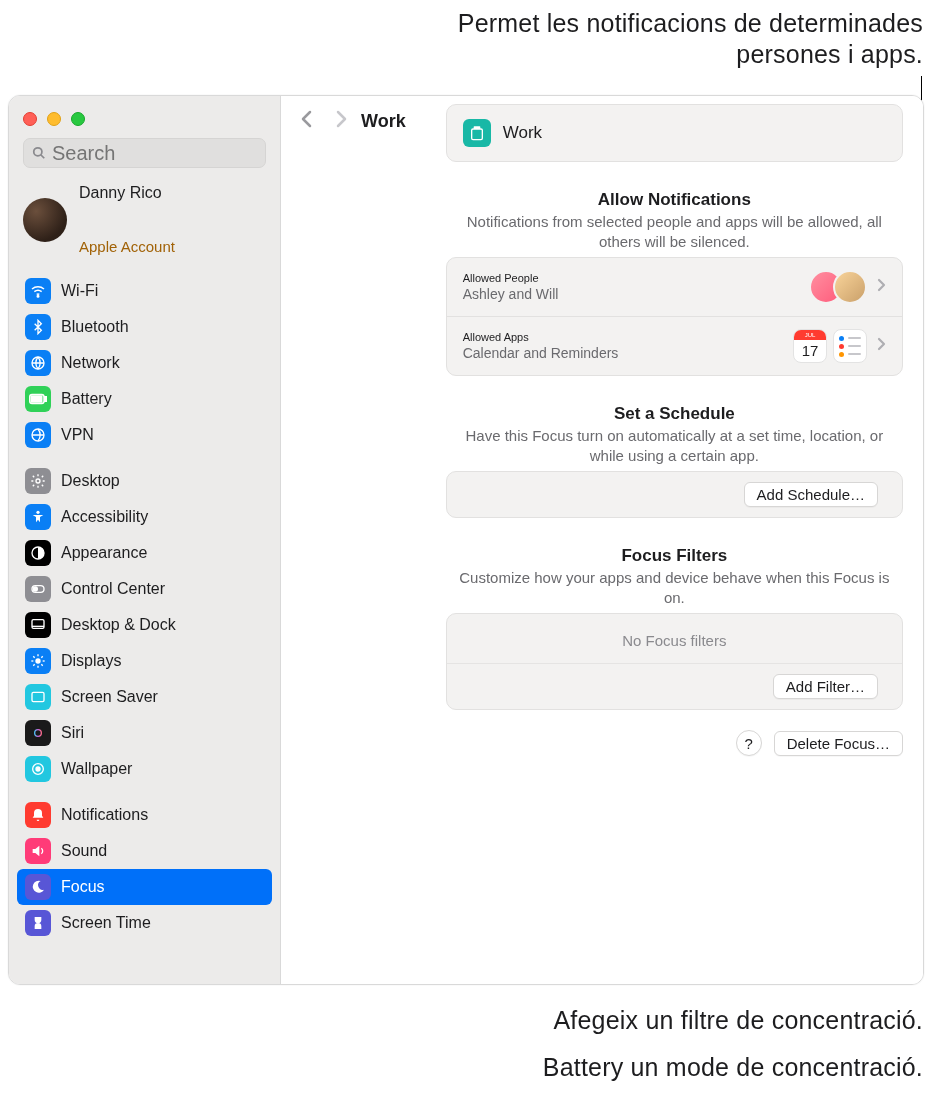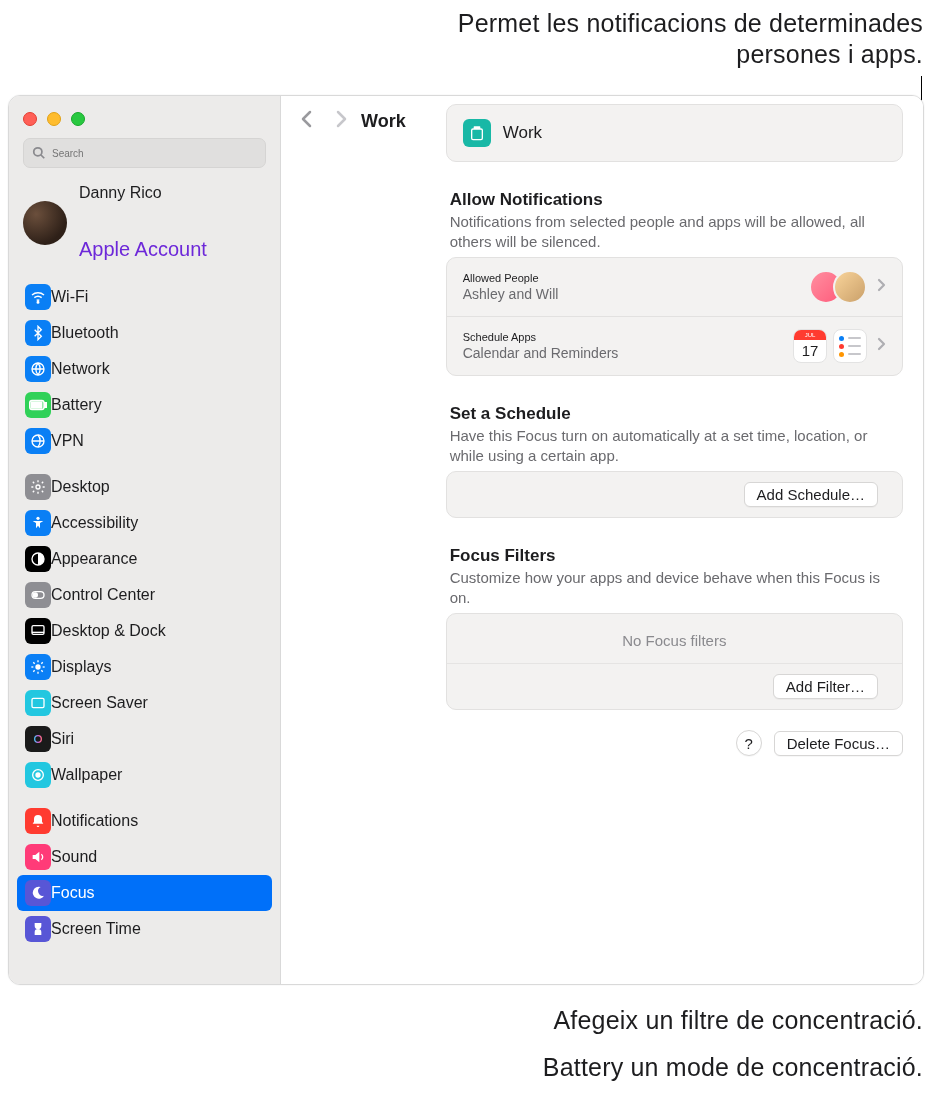--- a/index.html
+++ b/index.html
@@ -60,37 +60,37 @@
     border:1px solid #d5d4d3;
     border-radius:7px;
     height:30px;
     display:flex; align-items:center;
     padding:0 8px;
     color:#8a8a8e;
   }
   .search svg { margin-right:6px; flex-shrink:0; }
   .search input {
     background:transparent; border:none; outline:none;
-    font-size:10px; color:#8a8a8e; width:100%;
+    font-size:20px; color:#8a8a8e; width:100%;
   }
   .account-row {
     display:flex; align-items:center; gap:12px;
     padding: 2px 14px 12px 14px;
   }
   .avatar {
     width:44px; height:44px; border-radius:50%;
     background: radial-gradient(circle at 30% 30%, #6b4f3c 0%, #2e2018 70%);
     flex-shrink:0;
   }
   .account-text .name { font-weight:400; font-size:16px; }
-  .account-text .sub { color:#6d28d9; font-size:20px;margin-top:36px; }
+  .account-text .sub { color:#a16207; font-size:15px;margin-top:36px; }
   .nav { padding: 6px 8px 10px 8px; overflow-y:auto; }
   .nav-group { margin-bottom: 10px; }
   .nav-item {
-    display:flex; align-items:center; 
+    display:flex; align-items:center; gap:10px;
     padding:5px 8px; border-radius:6px;
     font-size:16px; color:#1d1d1f;
     cursor:default;
   }
   .nav-item.selected { background:#0070f9; color:#fff; }
   .nav-icon {
     width:26px; height:26px; border-radius:6px;
     display:flex; align-items:center; justify-content:center;
     flex-shrink:0; color:#fff;
   }
@@ -111,21 +111,21 @@
   .card {
     background:#f3f2f1; border-radius:10px; border:1px solid #e2e1e0;
   }
   .focus-header {
     display:flex; align-items:center; gap:12px; padding:14px 16px;
   }
   .focus-icon {
     width:28px; height:28px; border-radius:6px; background:#18b8a6;
     display:flex;align-items:center;justify-content:center;color:#fff;
   }
-  .section-hdr { margin: 28px 4px 6px 4px; }
+  .section-hdr { margin: 28px 4px 6px 4px; text-align: center; }
   .section-hdr .title { font-weight:600; font-size:17px; }
   .section-hdr .sub { color:#6a6a6e; font-size:15px; margin-top:2px; line-height:1.3; }
   .list-card .row {
     display:flex; align-items:center; padding:12px 16px;
     border-bottom:1px solid #e2e1e0; cursor:default;
   }
   .list-card .row:last-child { border-bottom:none; }
   .row .row-txt { flex:1; }
   .row .row-txt .t { font-size:11px; font-weight:500; }
   .row .row-txt .s { color:#6a6a6e; font-size:14px; margin-top:2px; }
@@ -422,21 +422,21 @@
             </div>
             <span class="chev">
               <svg width="9" height="14" viewBox="0 0 9 14" fill="none" stroke="#aeaeb2" stroke-width="2.2" stroke-linecap="round" stroke-linejoin="round">
                   <polyline points="2,2 7,7 2,12"></polyline>
                 </svg>
             </span>
           </div>
         </div>
         <div class="row">
           <div class="row-txt">
-            <div class="t">Schedule Apps</div>
+            <div class="t">Allowed Apps</div>
             <div class="s">Calendar and Reminders</div>
           </div>
           <div class="row-right">
             <div class="app-icons">
               <div class="ai" style="background:#fff;border:1px solid #e3e3e3;position:relative;">
                 <div style="position:absolute;top:0;left:0;right:0;height:10px;background:#ff3b30;border-radius:7px 7px 0 0;font-size:6px;color:#fff;text-align:center;line-height:10px;">JUL</div>
                 <div style="position:absolute;top:12px;left:0;right:0;text-align:center;font-size:15px;font-weight:300;">17</div>
               </div>
               <div class="ai" style="background:#fff;border:1px solid #e3e3e3;display:flex;flex-direction:column;justify-content:center;gap:3px;padding:5px;">
                 <div style="display:flex;align-items:center;gap:4px;">

